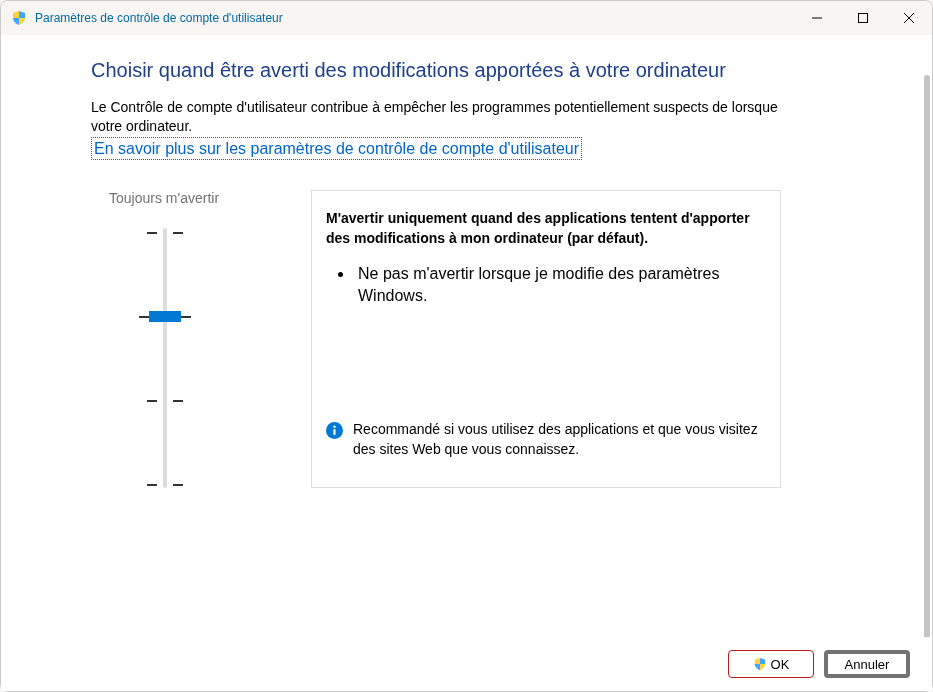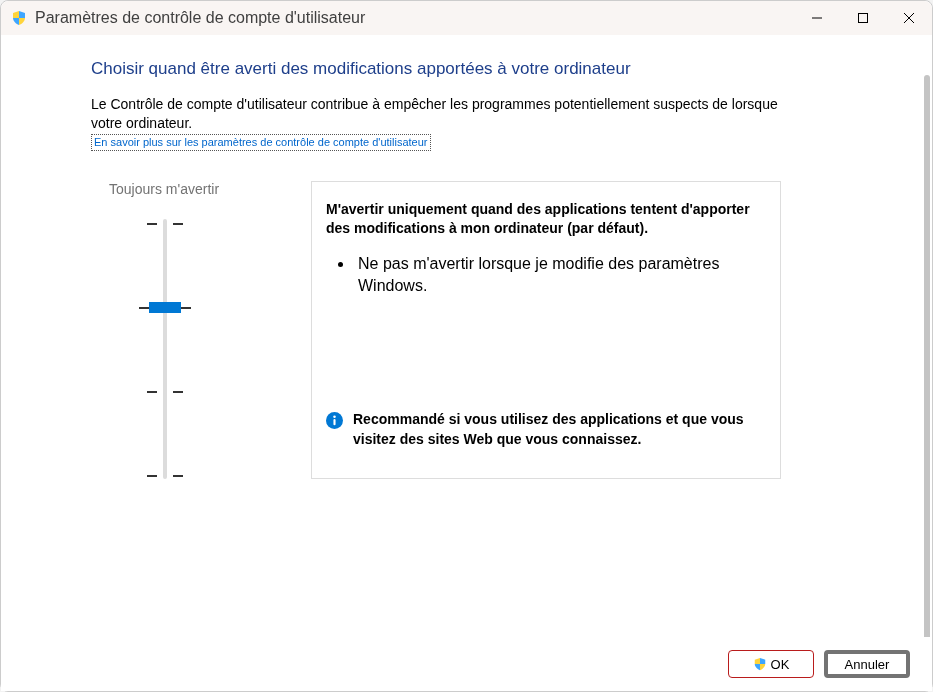--- a/index.html
+++ b/index.html
@@ -19,54 +19,54 @@
       position: relative;
     }
     .titlebar {
       height: 34px;
       background: #f9f5f3;
       display: flex; align-items: center;
       padding-left: 10px;
       border-top-left-radius: 8px; border-top-right-radius: 8px;
     }
     .titlebar-icon { width: 16px; height: 16px; margin-right: 8px; }
-    .titlebar-title { font-size: 16px; color: #404040; flex: 1; }
+    .titlebar-title { font-size: 12px; color: #0369a1; flex: 1; }
     .titlebar-btns { display: flex; height: 100%; }
     .titlebar-btn {
       width: 46px; height: 100%;
       display: flex; align-items: center; justify-content: center;
       cursor: pointer;
     }
     .content {
       flex: 1;
       padding: 24px 60px 10px 90px;
       position: relative;
       overflow: hidden;
     }
     .scrollbar {
       position: absolute; right: 2px; top: 40px;
       width: 6px; height: 580px;
       background: #c4c4c4;
       border-radius: 3px;
     }
     .heading {
       color: #1e3f8b;
-      font-size: 17px;
+      font-size: 20px;
       font-weight: 400;
       margin-bottom: 16px;
     }
     .descpara {
       font-size: 14px; color: #000;
       line-height: 1.35;
       max-width: 700px;
     }
     .learnmore {
       display: inline-block;
       color: #0066cc;
-      font-size: 11px;
+      font-size: 16px;
       border: 1px dotted #555;
       padding: 0 2px;
       cursor: pointer;
       margin-top: 1px;
       line-height: 1.35;
     }
     .body-area {
       margin-top: 30px;
       display: flex;
     }
@@ -124,21 +124,20 @@
       line-height: 1.4;
       list-style: disc;
       margin-left: 14px;
       padding-left: 4px;
     }
     .card-spacer { flex: 1; }
     .card-reco {
       display: flex; align-items: flex-start;
       gap: 10px;
       margin-top: 20px;
-      font-weight: bold;
     }
     .info-icon {
       width: 17px; height: 17px; flex-shrink: 0; margin-top: 2px;
     }
     .card-reco-text { font-size: 14px; line-height: 1.4; }
     .footer {
       height: 54px;
       border-top: 0;
       background: #fff;
       display: flex; align-items: center; justify-content: flex-end;

